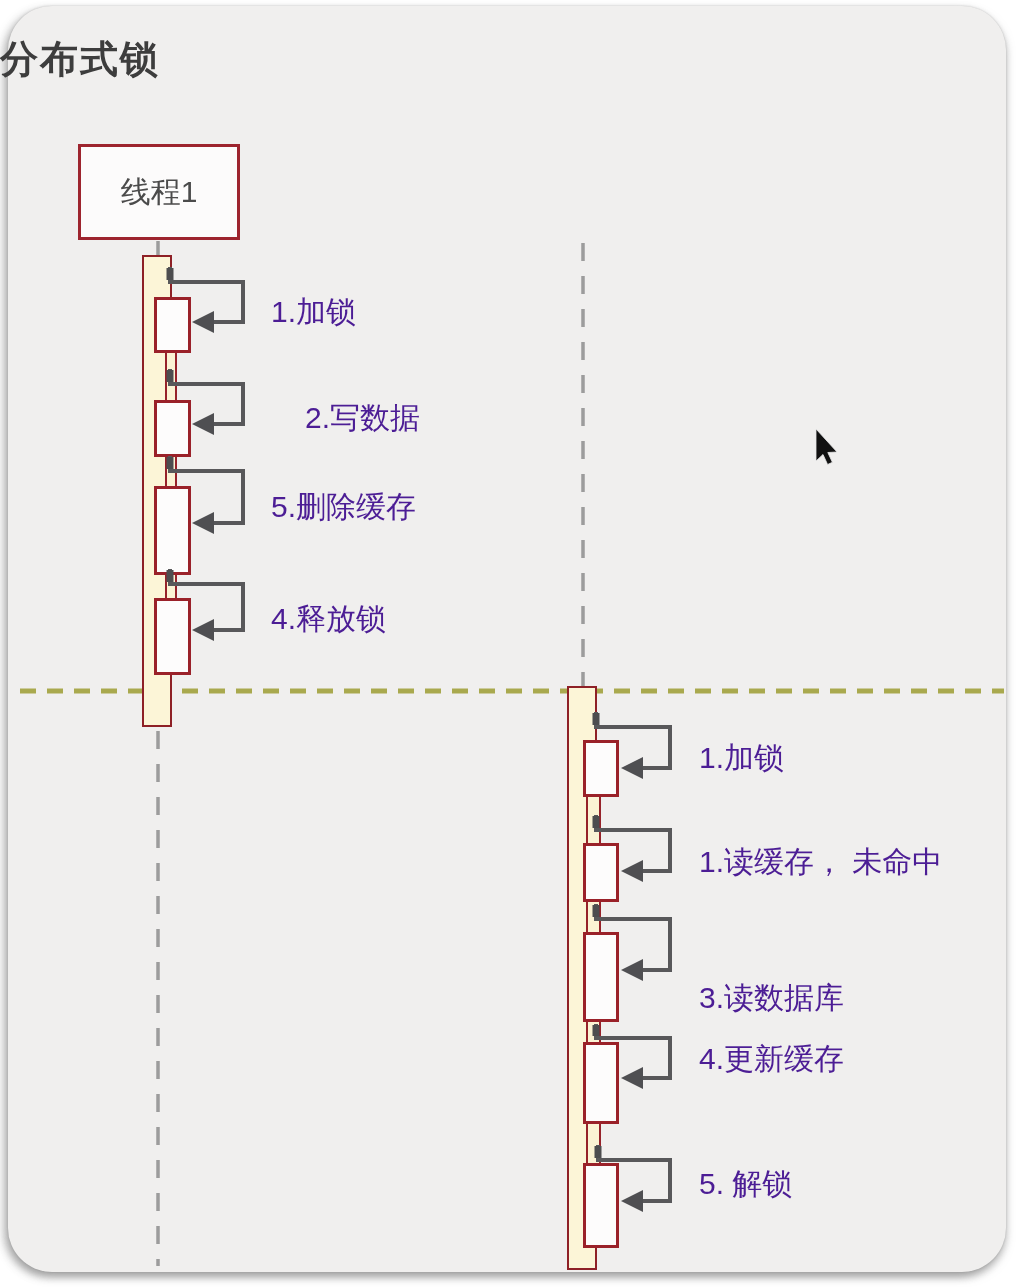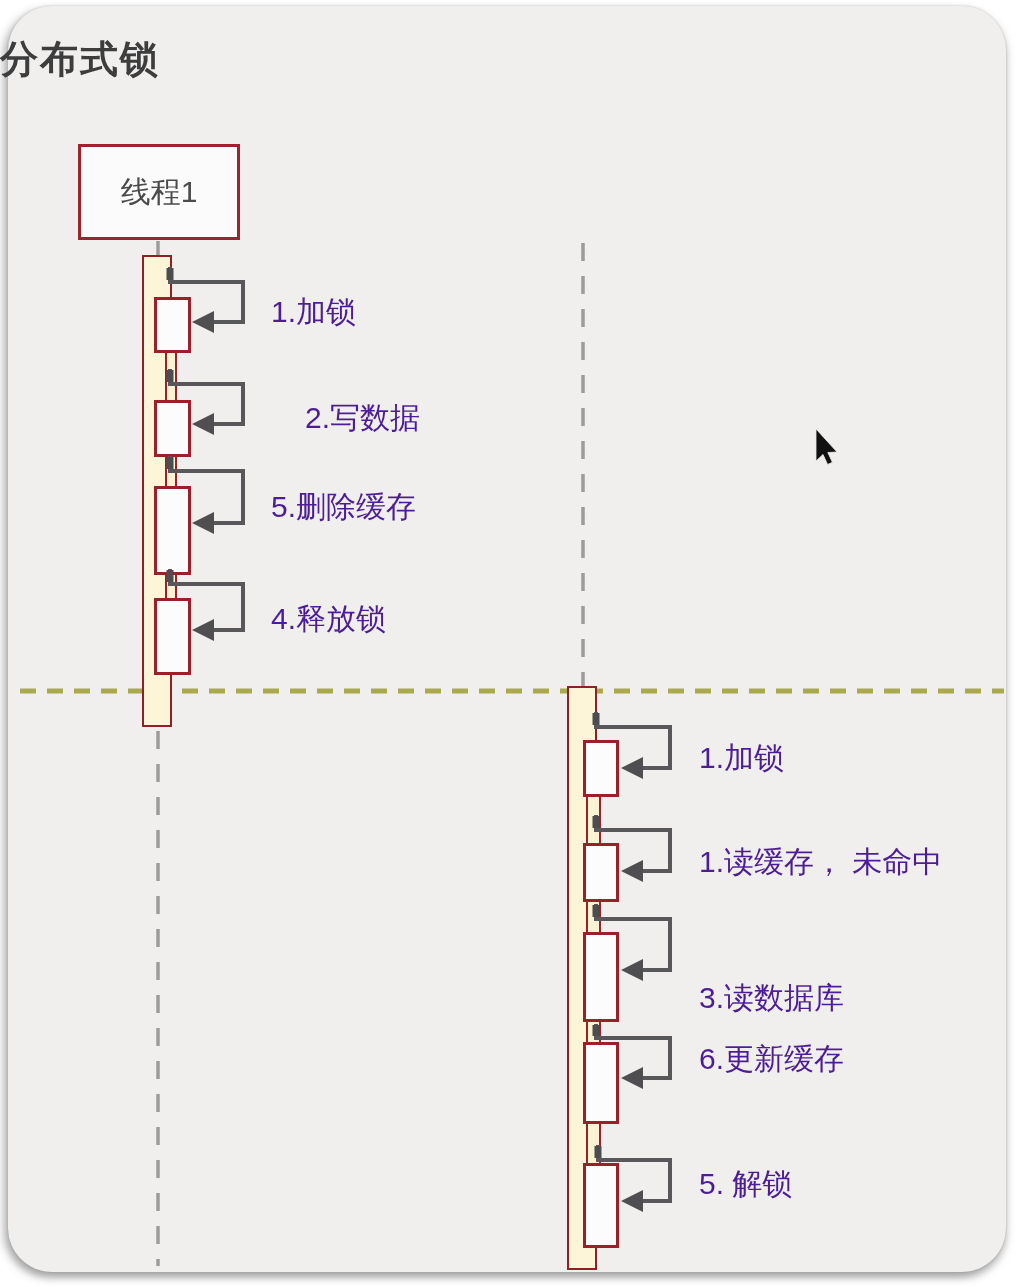--- a/index.html
+++ b/index.html
@@ -93,21 +93,21 @@
   <div class="nbox R" style="top:1042px;height:82px;"></div>
   <div class="nbox R" style="top:1163px;height:85px;"></div>
 
   <div class="msg-label" style="left:271px;top:295px;">1.加锁</div>
   <div class="msg-label" style="left:271px;top:401px;margin-left:34px;">2.写数据</div>
   <div class="msg-label" style="left:271px;top:490px;">5.删除缓存</div>
   <div class="msg-label" style="left:271px;top:602px;">4.释放锁</div>
   <div class="msg-label" style="left:699px;top:741px;">1.加锁</div>
   <div class="msg-label" style="left:699px;top:845px;">1.读缓存， 未命中</div>
   <div class="msg-label" style="left:699px;top:937px;margin-top:44px;">3.读数据库</div>
-  <div class="msg-label" style="left:699px;top:1042px;">6.更新缓存</div>
+  <div class="msg-label" style="left:699px;top:1042px;">4.更新缓存</div>
   <div class="msg-label" style="left:699px;top:1167px;">5. 解锁</div>
 
   <svg class="layer" width="1026" height="1287">
 
     <g>
       <path class="arrow-line" d="M170 267 L170 282 L243 282 L243 322 L213 322"></path>
       <path class="arrow-nub" d="M170 268 L170 280"></path>
       <polygon class="arrow-head" points="192,322 214,311 214,333"></polygon>
     </g>
     <g>

